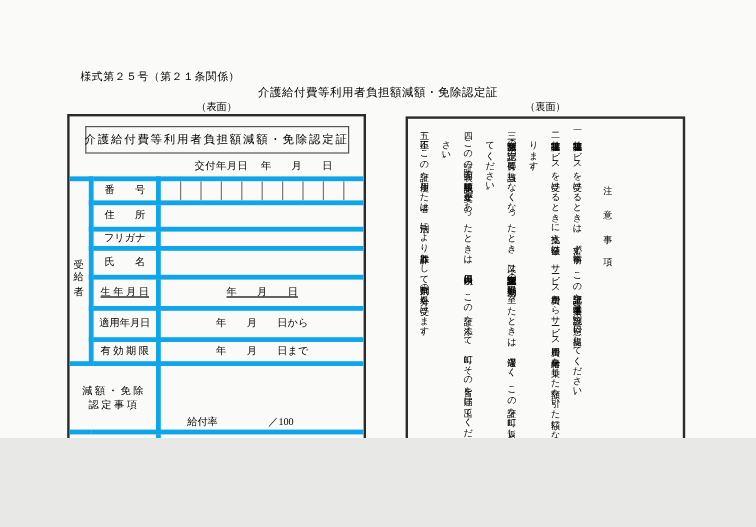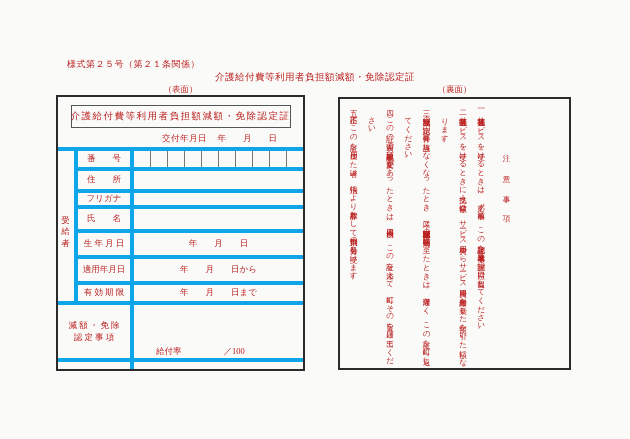--- a/index.html
+++ b/index.html
@@ -1,21 +1,21 @@
 <!DOCTYPE html>
 <html><head>
 <meta charset="utf-8">
 <style>
   html,body{margin:0;padding:0;background:#e8e8e6;}
   .page{
     position:relative;
-    width:630px;height:439px;
+    width:630px;height:365px;
     background:#fafaf8;
     font-family:"Liberation Serif","DejaVu Serif",serif;
-    color:#b91c1c;
+    color:#000000;
     overflow:hidden;
   }
   .form-number{
     position:absolute;left:67px;top:58px;
     font-size:9px;letter-spacing:.5px;
   }
   .page-title{
     position:absolute;left:0;top:71px;width:100%;
     text-align:center;font-size:9.5px;letter-spacing:.5px;
   }
@@ -138,21 +138,21 @@
       <tr style="height:14px;">
         <td class="lblcell">フリガナ</td>
         <td class="valcell noright"></td>
       </tr>
 
       <tr style="height:24px;">
         <td class="lblcell">氏　　名</td>
         <td class="valcell noright"></td>
       </tr>
 
-      <tr style="height:26px;">
+      <tr style="height:26px;text-decoration:underline;">
         <td class="lblcell">生 年 月 日</td>
         <td class="valcell noright">年　　月　　日</td>
       </tr>
 
       <tr style="height:26px;">
         <td class="lblcell">適用年月日</td>
         <td class="valcell noright">年　　月　　日から</td>
       </tr>
 
       <tr style="height:20px;">

